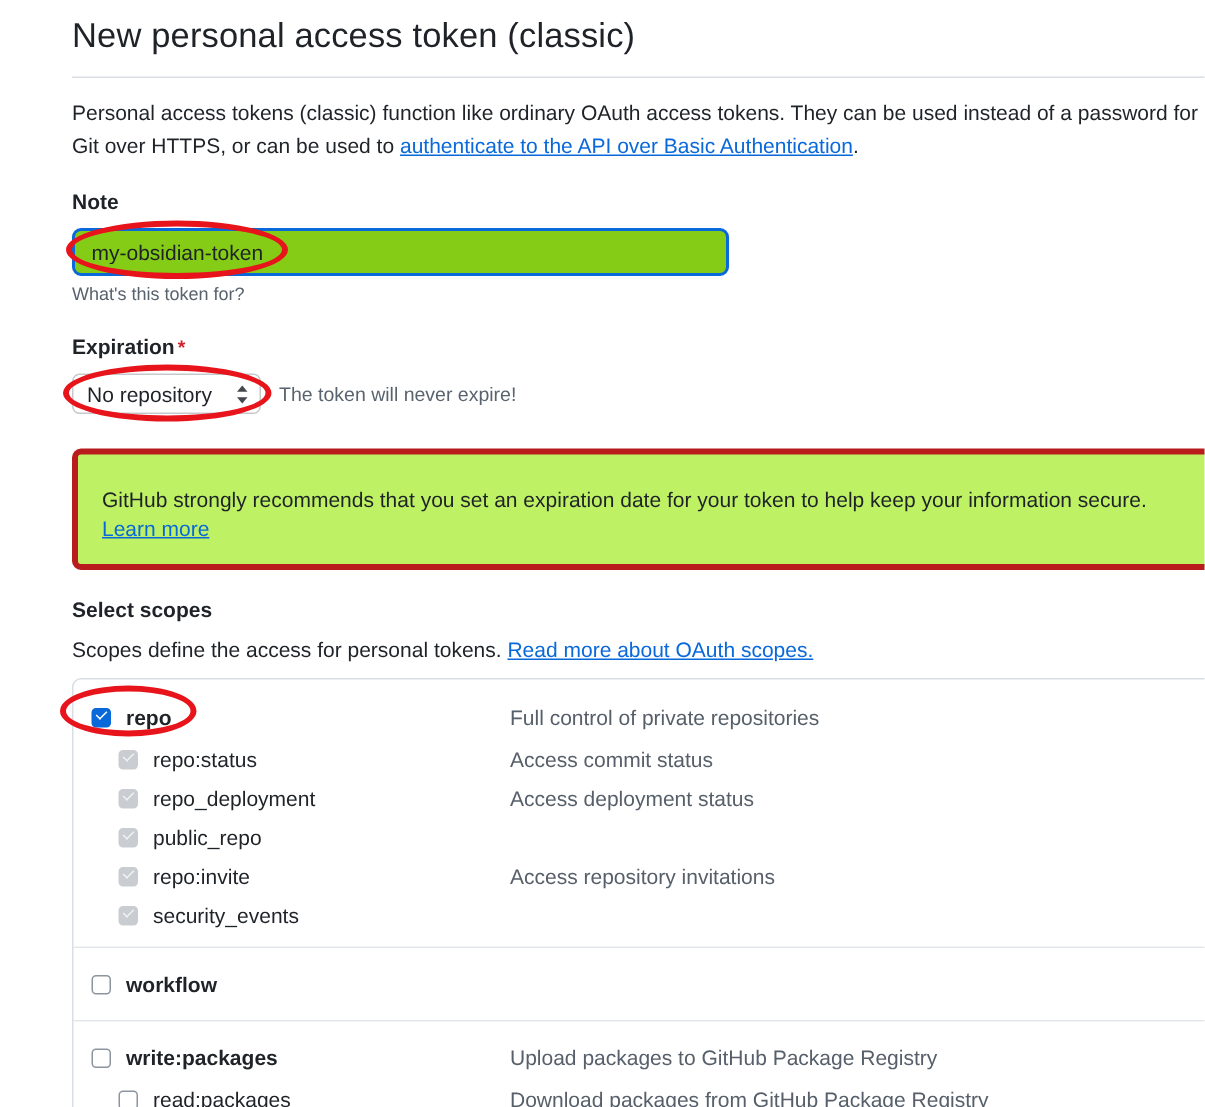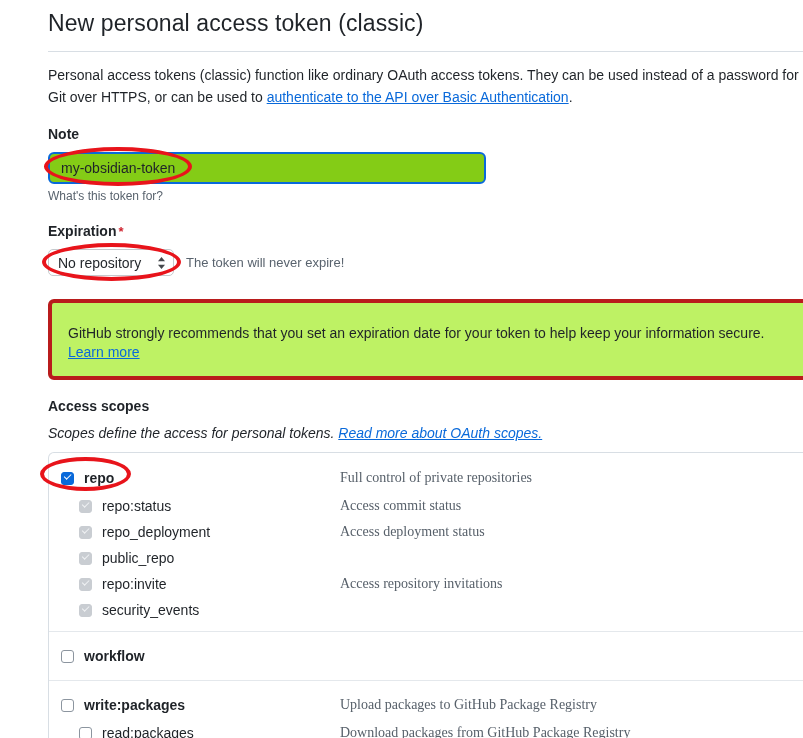--- a/index.html
+++ b/index.html
@@ -178,21 +178,20 @@
     font-size: 14px;
     font-weight: bold;
     color: #1f2328;
   }
   .scopes-sub {
     position: absolute;
     left: 20px;
     top: 425px;
     font-size: 14px;
     color: #1f2328;
-    font-style: italic;
   }
 
   .scopes-box {
     position: absolute;
     left: 20px;
     top: 452px;
     width: 766px;
     height: 286px;
     border: 1px solid #d8dee4;
     border-bottom: none;
@@ -253,21 +252,20 @@
     color: #1f2328;
     white-space: nowrap;
   }
   .scope-name.bold { font-weight: bold; }
   .scope-desc {
     position: absolute;
     left: 291px;
     font-size: 14px;
     color: #57606a;
     white-space: nowrap;
-    font-family: Liberation Serif, serif;
   }
   .scope-row { position: relative; }
 
   .indent-1 { padding-left: 30px; }
 
   
   .annot {
     position: absolute;
     border: 4px solid #e8141b;
     border-radius: 50%;
@@ -305,21 +303,21 @@
       </svg>
     </span>
   </div>
   <div class="exp-note">The token will never expire!</div>
 
   <div class="warn">
     <div class="warn-text">GitHub strongly recommends that you set an expiration date for your token to help keep your information secure.</div>
     <a href="#" class="warn-link">Learn more</a>
   </div>
 
-  <div class="label-scopes">Access scopes</div>
+  <div class="label-scopes">Select scopes</div>
   <div class="scopes-sub">
     <span>Scopes define the access for personal tokens. </span><a href="#" class="link">Read more about OAuth scopes.</a>
   </div>
 
   <div class="scopes-box" id="scopes-list">
       <div class="scope-group" style="padding-top: 6px; padding-bottom: 8px;">
         <div class="scope-row parent first">
           <span class="cb checked">
             <span class="tick"></span>
           </span>

